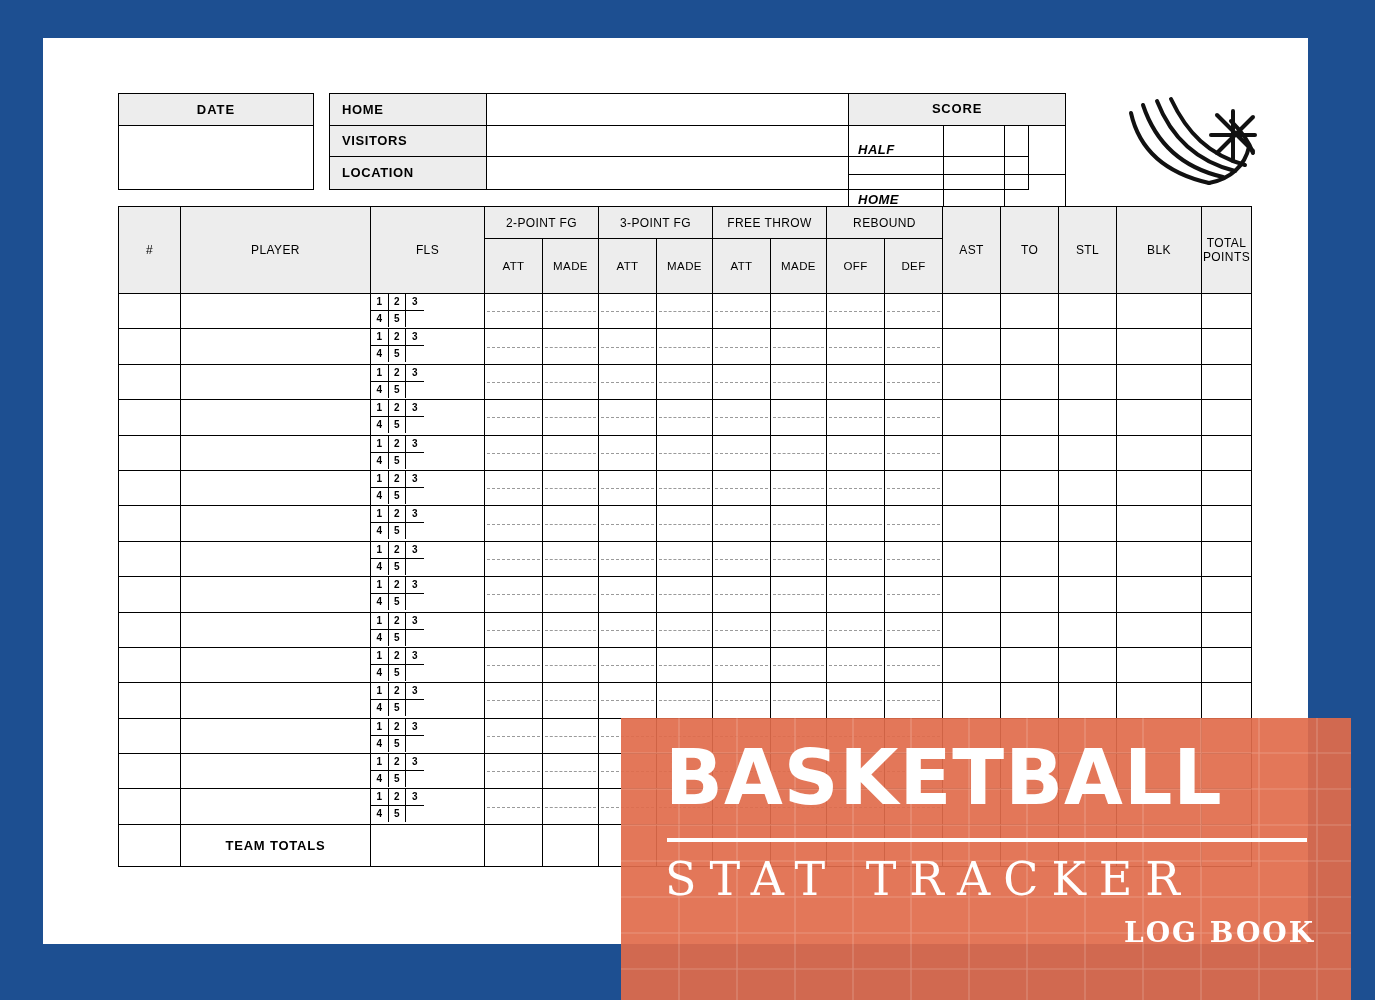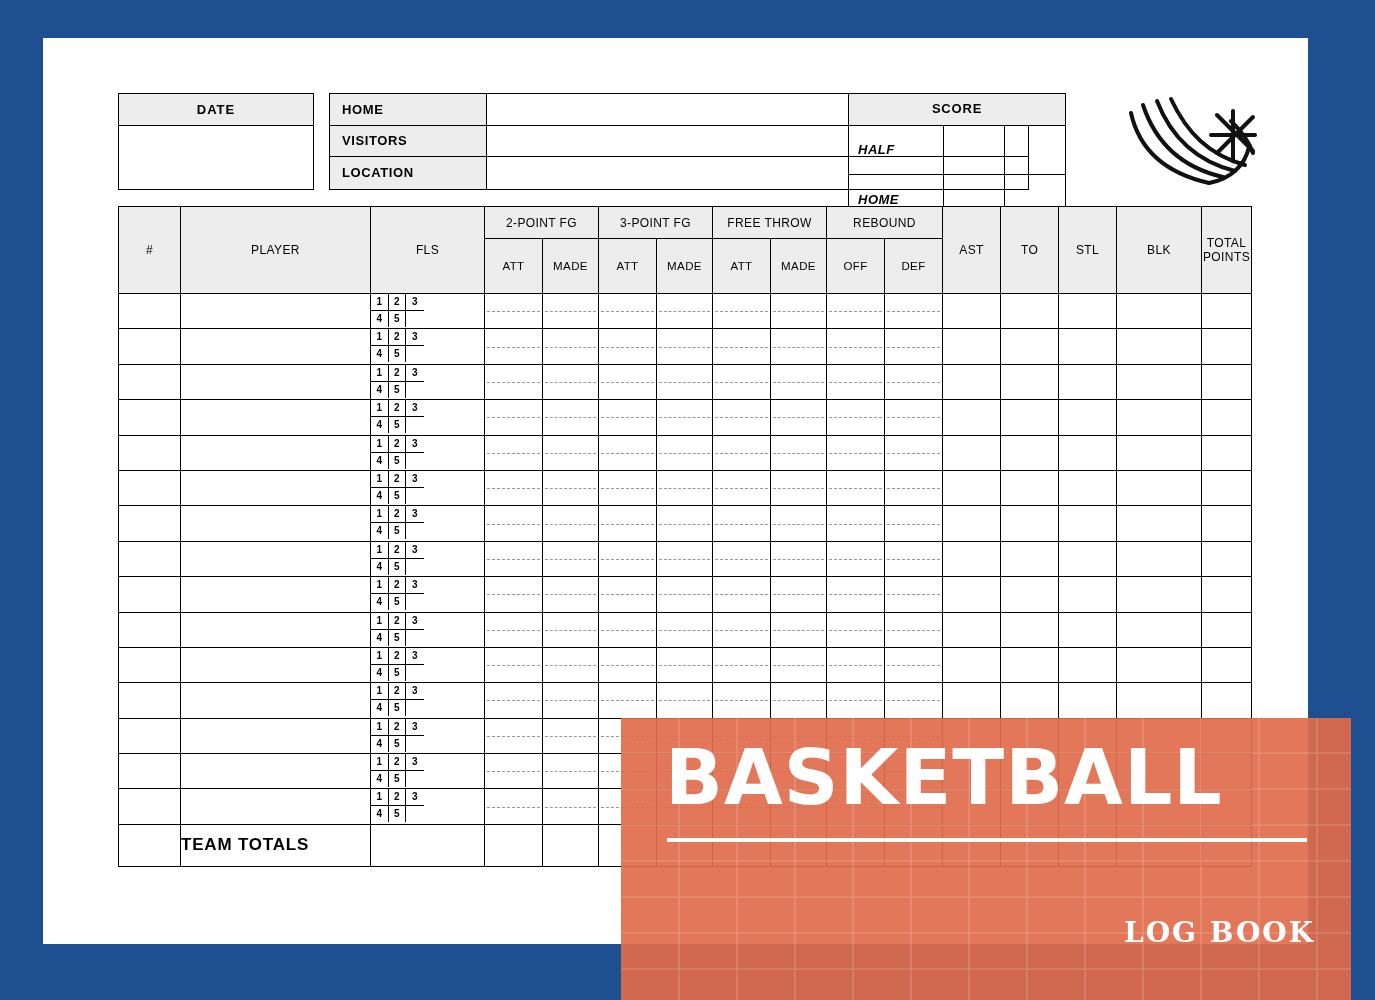--- a/index.html
+++ b/index.html
@@ -212,21 +212,22 @@
   .dash::after {
     content: "";
     position: absolute;
     left: 2px; right: 2px;
     top: 50%;
     border-top: 1px dashed #9a9a9a;
   }
 
   .totals-row td { height: 42px; background: #fff; }
   .totals-label {
-    font-size: 17px;
+    text-align: center;
+    font-size: 13px;
     font-weight: bold;
     letter-spacing: 0.8px;
   }
 
   
   .title-card {
     position: absolute;
     left: 578px;
     top: 654px;
     width: 730px;
@@ -924,17 +925,18 @@
           <line x1="406" y1="0" x2="406" y2="283"></line>
           <line x1="464" y1="0" x2="464" y2="283"></line>
           <line x1="522" y1="0" x2="522" y2="283"></line>
           <line x1="580" y1="0" x2="580" y2="283"></line>
           <line x1="638" y1="0" x2="638" y2="283"></line>
           <line x1="696" y1="0" x2="696" y2="283"></line>
         </g>
       </svg>
       <div class="title-main">BASKETBALL</div>
       <div class="title-rule"></div>
+      <div class="title-sub">STAT TRACKER</div>
       <div class="title-logbook">LOG BOOK</div>
     </div>
 
   </div>
 </div>
 
 </body></html>

